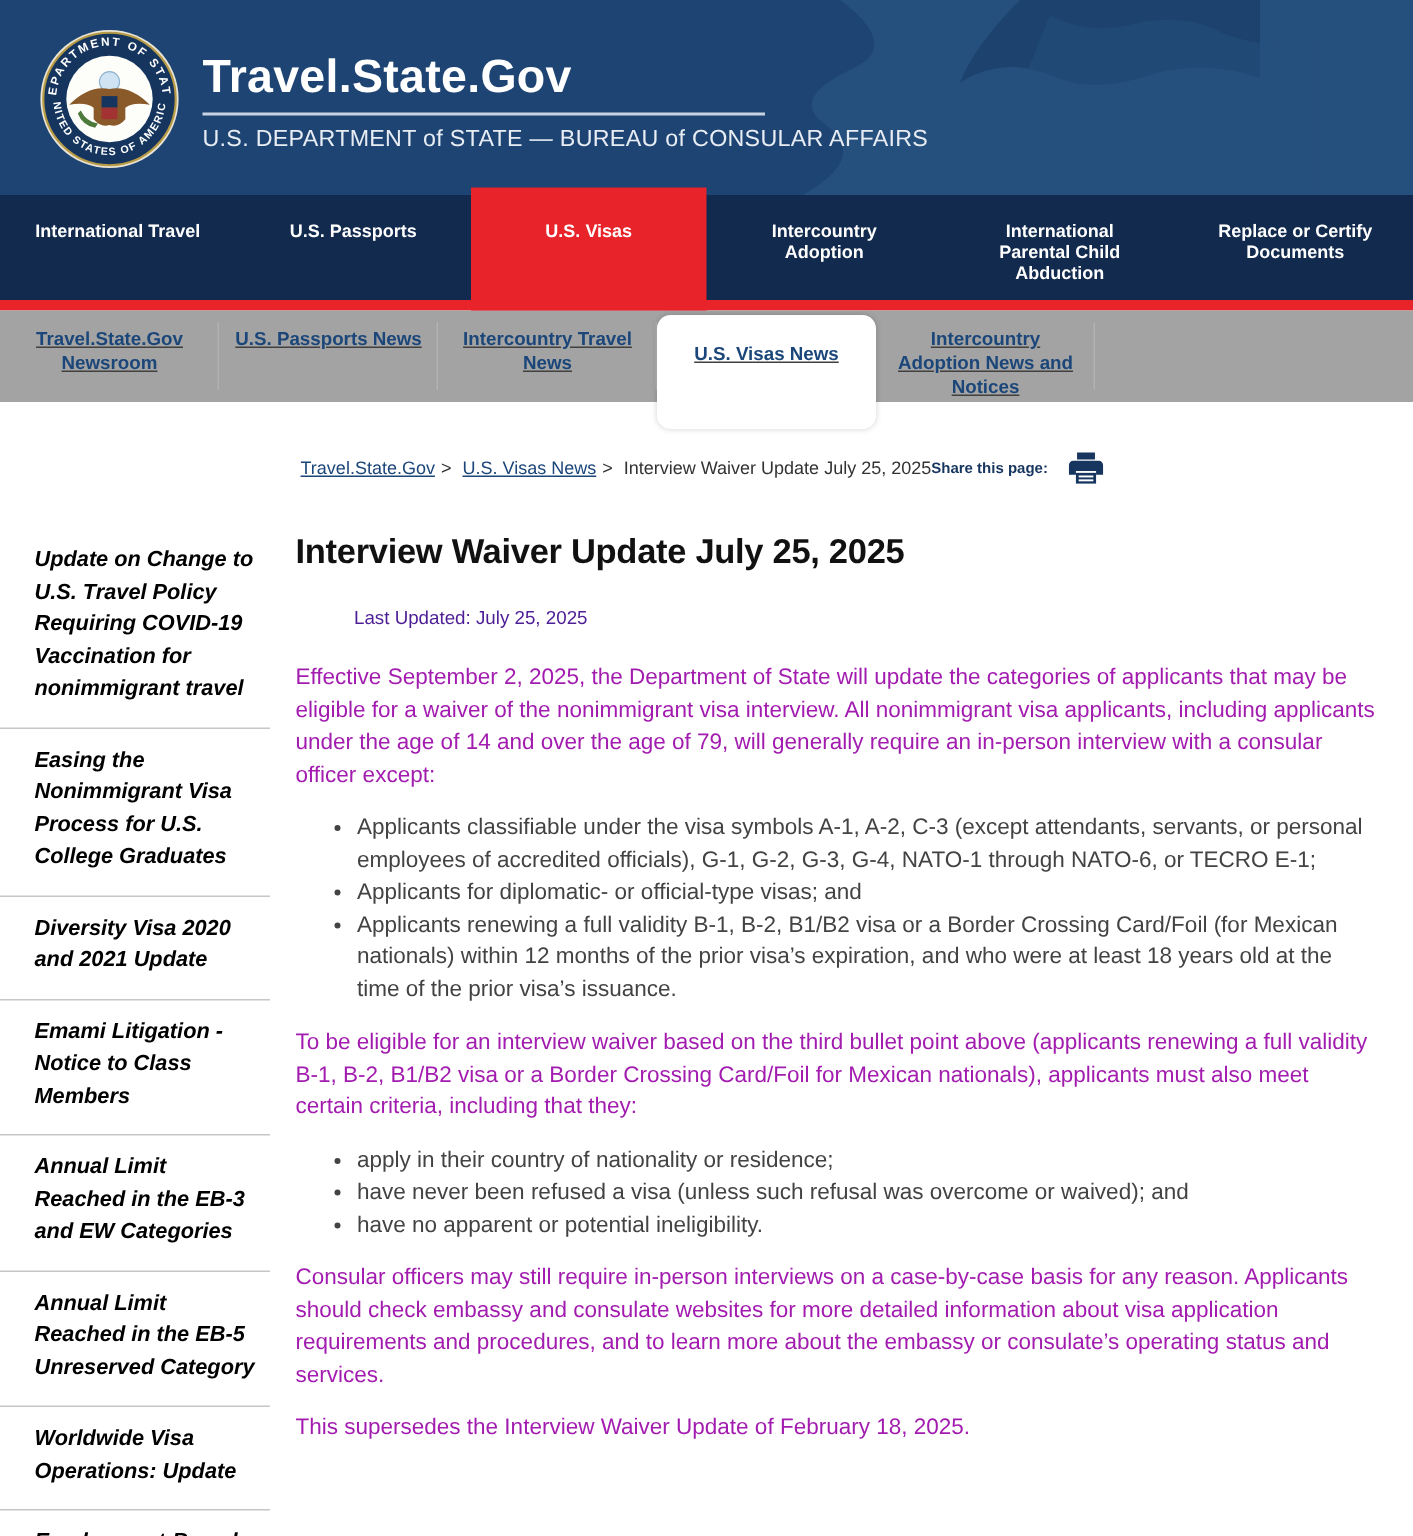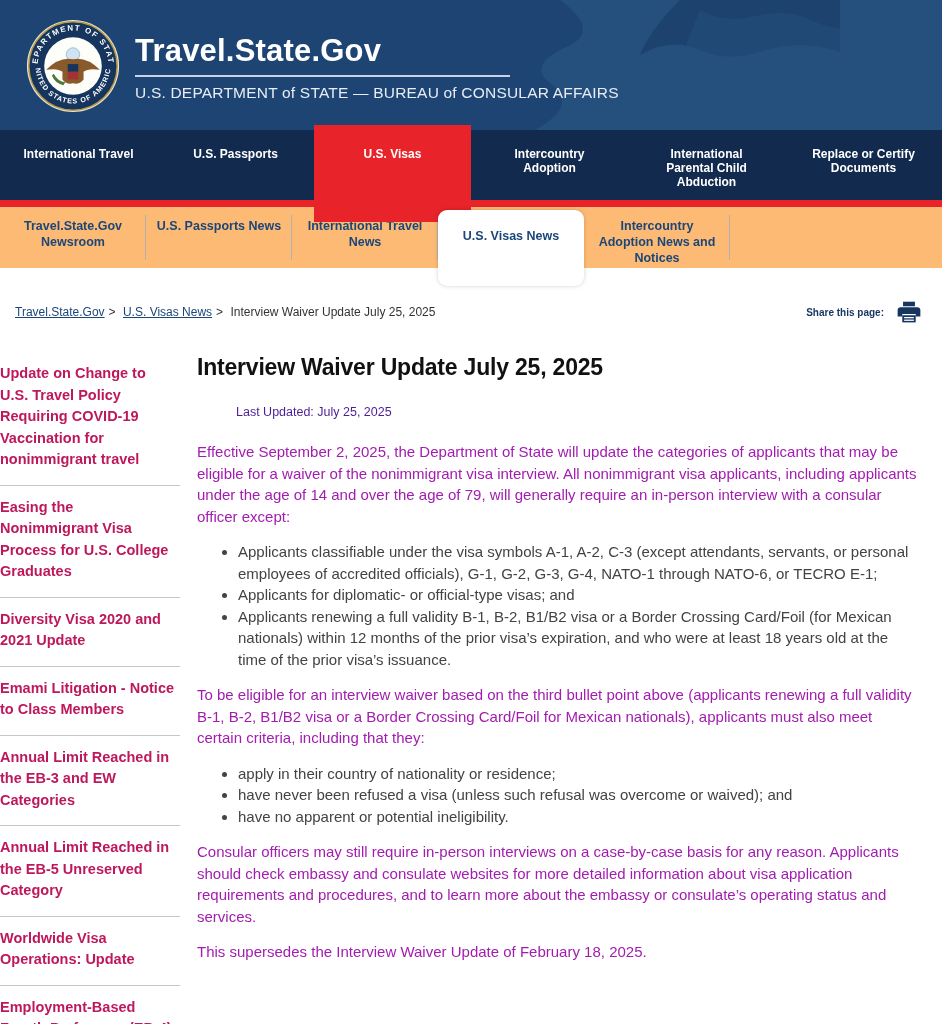--- a/index.html
+++ b/index.html
@@ -62,32 +62,33 @@
     font-weight: bold;
     text-align: center;
     padding: 17px 18px 0 18px;
     line-height: 14px;
     cursor: pointer;
   }
   .pnav-item.active {
     background: #e8232a;
     margin-top: -5px;
     padding-top: 22px;
-    height: 97px; 
+    height: 82px; 
     position: relative;
     z-index: 1;
   }
   .red-strip { height: 7px; background: #e8232a; }
 
   
   .snav {
-    background: #fdba74;
+    background: #a3a3a3;
     height: 61px;
     display: flex;
     position: relative;
+    text-decoration: underline;
   }
   .snav-item {
     width: 146px;
     color: #1b4679;
     font-size: 12.5px;
     font-weight: 600;
     text-align: center;
     padding: 11px 10px 0 10px;
     line-height: 16px;
     position: relative;
@@ -107,21 +108,21 @@
     height: 76px;
     padding-top: 18px;
     z-index: 2;
     box-shadow: 0 0 4px rgba(0,0,0,.18);
   }
   .snav-item.active::after { display:none; }
 
   
   .crumb-row {
     display:flex;
-    justify-content: space-between;
+    justify-content: center;
     align-items: center;
     padding: 0 20px 0 15px;
     margin-top: 31px;
   }
   .breadcrumb { font-size: 12px; color:#333; }
   .crumb-link {
     color:#1b4679;
     text-decoration: underline;
     cursor: pointer;
   }
@@ -134,25 +135,26 @@
   .content-row {
     display: flex;
     margin-top: 27px;
     align-items: flex-start;
   }
   .sidebar { width: 180px; flex: 0 0 auto; }
   .sidebar-list { list-style: none; }
   .side-item {
     font-size: 14.5px;
     font-weight: bold;
-    color: #be185d;
+    color: #000000;
     line-height: 21.5px;
-    padding: 11px 6px 14px 0;
+    padding: 11px 6px 14px 23px;
     border-bottom: 1px solid #c6c6c6;
     cursor: pointer;
+    font-style: italic;
   }
   .side-item:last-child { border-bottom: none; }
 
   .article {
     flex: 1;
     margin-left: 17px;
     margin-right: 22px;
     padding-top: 2px;
   }
   .article-title {
@@ -240,21 +242,21 @@
     </nav>
 </div>
 <div class="red-strip"></div>
 
 <nav class="snav">
 
     <div class="snav-item">Travel.State.Gov Newsroom</div>
 
     <div class="snav-item">U.S. Passports News</div>
 
-    <div class="snav-item">International Travel News</div>
+    <div class="snav-item">Intercountry Travel News</div>
 
     <div class="snav-item active">U.S. Visas News</div>
 
     <div class="snav-item">Intercountry Adoption News and Notices</div>
   </nav>
 
 <div class="crumb-row">
   <div class="breadcrumb">
     <span class="crumb-link">Travel.State.Gov</span><span class="crumb-sep">&gt;</span>
     <span class="crumb-link">U.S. Visas News</span><span class="crumb-sep">&gt;</span>

